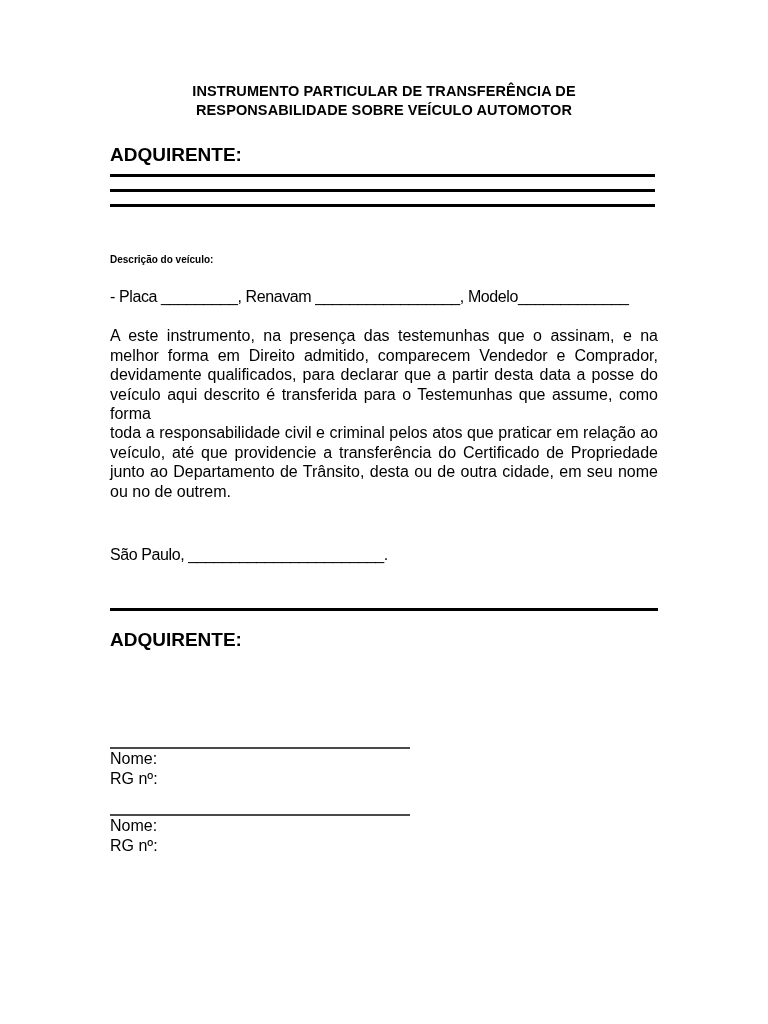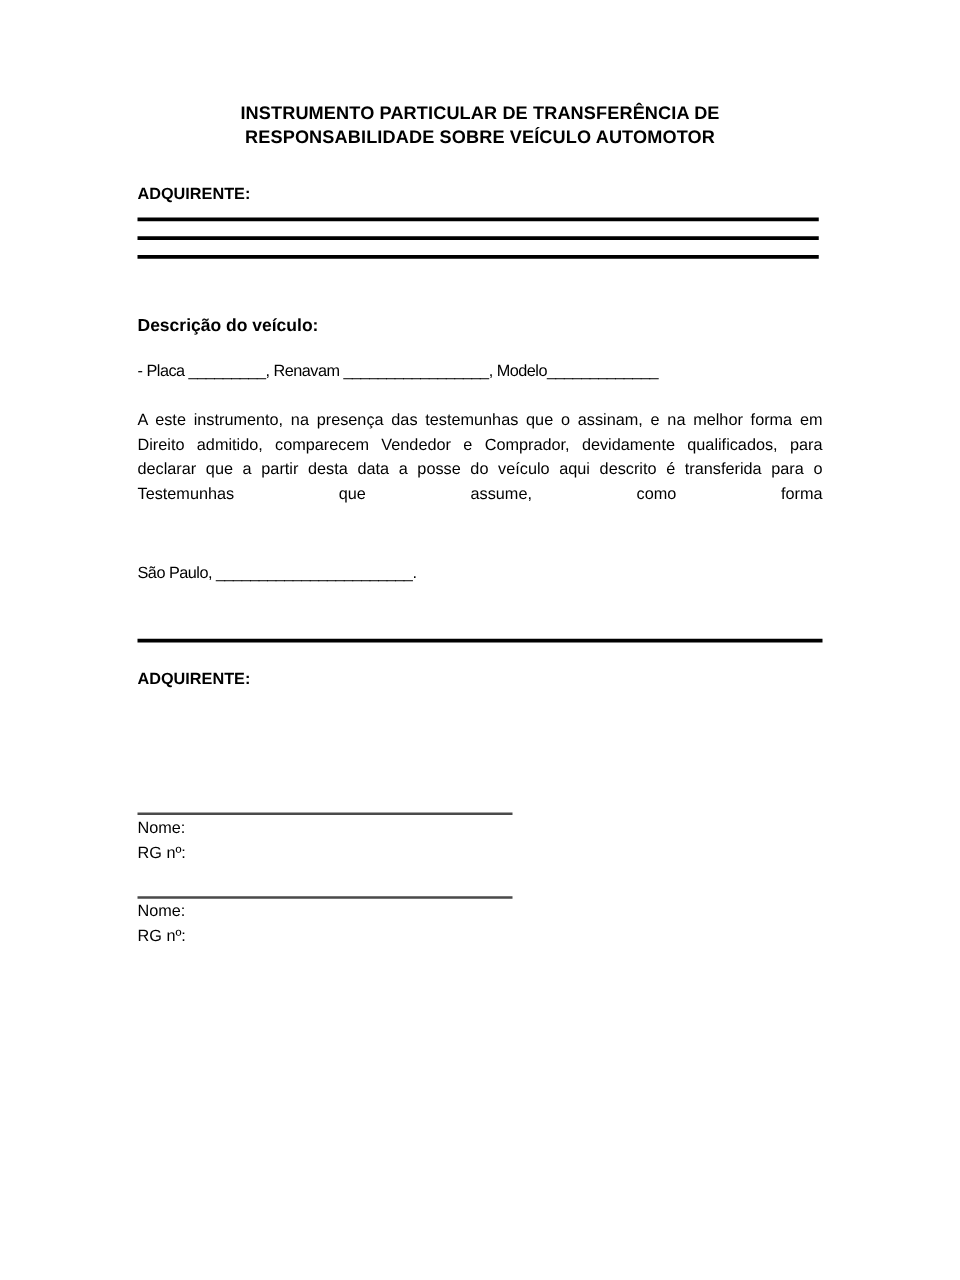--- a/index.html
+++ b/index.html
@@ -40,34 +40,34 @@
     font-size: 14.5px;
     line-height: 19px;
     letter-spacing: 0.1px;
     margin: 0;
     padding-top: 82px;
     white-space: pre-line;
   }
 
   .heading-bold {
     font-weight: bold;
-    font-size: 13px;
+    font-size: 19px;
     line-height: 18px;
     margin: 0;
   }
 
   .section-label {
     font-weight: bold;
-    font-size: 14px;
+    font-size: 10px;
     line-height: 18px;
     margin: 0;
   }
 
   .body-text {
-    font-size: 13px;
+    font-size: 16px;
     line-height: 19.4px;
     margin: 0;
   }
 
   .justified {
     text-align: justify;
     text-align-last: justify;
   }
 
   .justified-last-left {
@@ -139,20 +139,21 @@
 
     <div class="spacer-18"></div>
 
     <div class="body-text fill">- Placa _________, Renavam _________________, Modelo_____________</div>
 
     <div class="spacer-20"></div>
 
     <div class="body-text justified">A este instrumento, na presença das testemunhas que o assinam, e na melhor forma em Direito admitido, comparecem Vendedor e Comprador, devidamente qualificados, para declarar que a partir desta data a posse do veículo aqui descrito é transferida para o Testemunhas que assume, como forma</div>
 
 
+    <div class="body-text justified-last-left">toda a responsabilidade civil e criminal pelos atos que praticar em relação ao veículo, até que providencie a transferência do Certificado de Propriedade junto ao Departamento de Trânsito, desta ou de outra cidade, em seu nome ou no de outrem.</div>
 
     <div class="spacer-26"></div>
 
 
     <div class="spacer-18"></div>
 
     <div class="body-text fill">São Paulo, _______________________.</div>
 
     <div class="spacer-44"></div>
 

